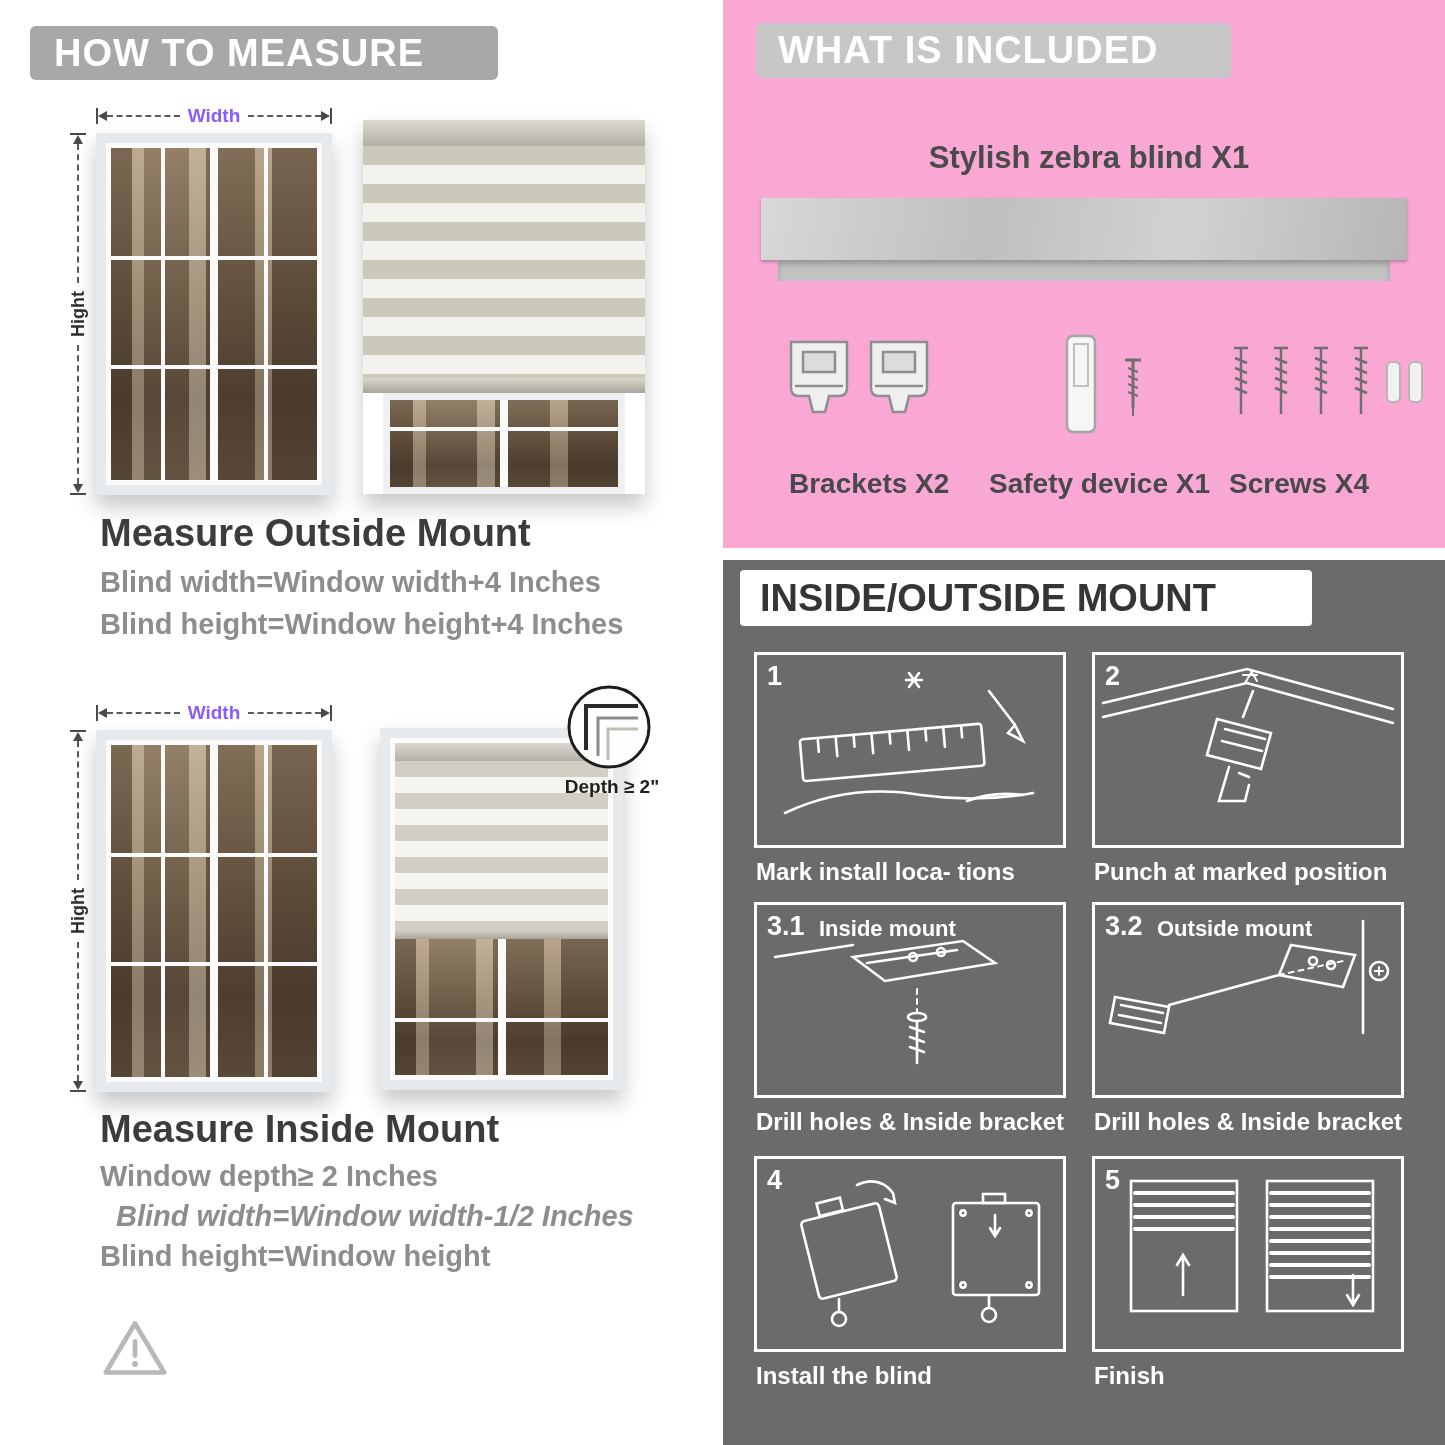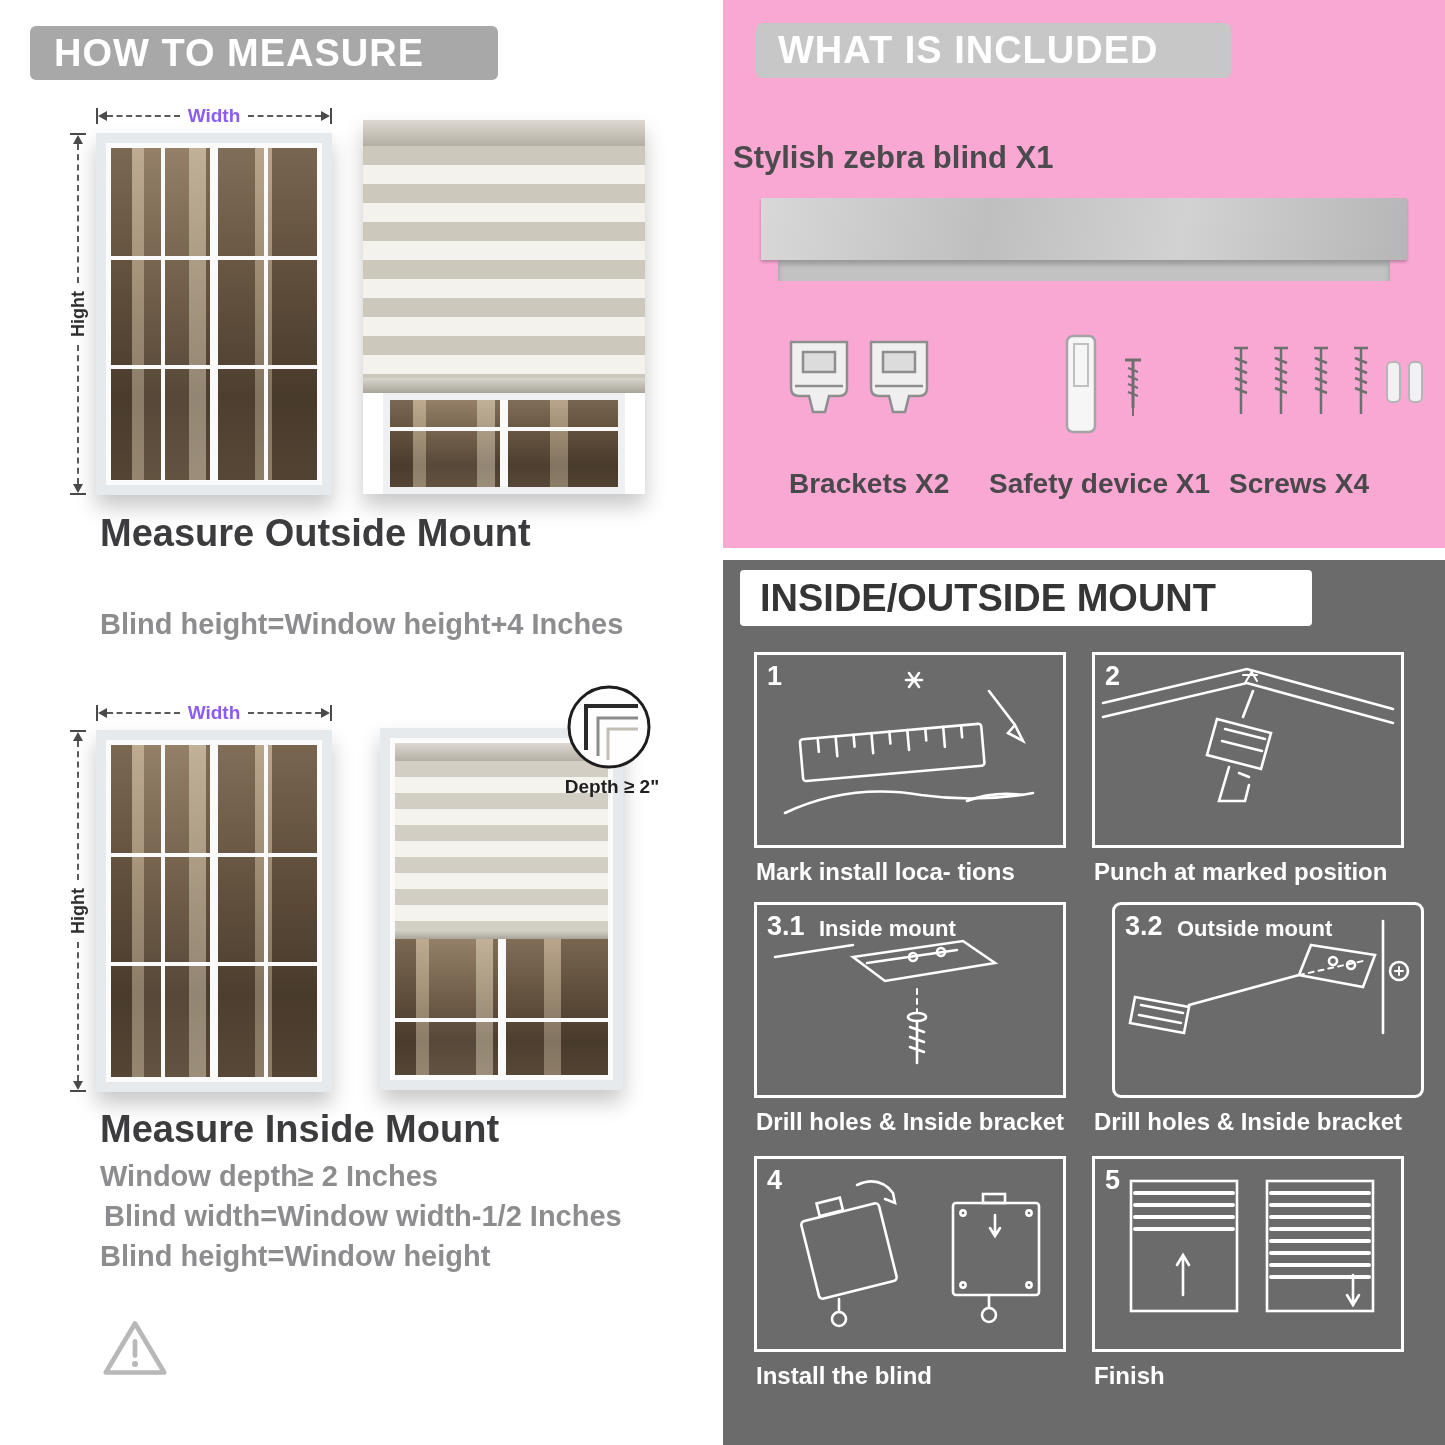--- a/index.html
+++ b/index.html
@@ -58,21 +58,21 @@
   .h-line{position:absolute;margin:0;color:#8d8d8f;font-weight:bold;font-size:29px;white-space:nowrap;}
 
   .depth-label{position:absolute;font-size:19px;font-weight:bold;color:#1f1f1f;width:120px;text-align:center;}
   .note{position:absolute;margin:0;font-size:20px;color:#9e9e9e;line-height:1.55;}
 
   
   .included{position:absolute;left:723px;top:0;width:722px;height:548px;background:#f9a8d4;}
   .inc-header{position:absolute;left:33px;top:23px;width:475px;height:55px;background:#c7c7c7;
     border-radius:6px;color:#fff;font-weight:bold;font-size:38px;display:flex;align-items:center;
     padding-left:22px;box-sizing:border-box;letter-spacing:1px;}
-  .inc-product{position:absolute;left:0;right:0;top:140px;text-align:left;color:#4b4b4d;
+  .inc-product{position:absolute;left:0;right:0;top:140px;text-align:center;color:#4b4b4d;
     font-weight:bold;font-size:31px;padding-left:10px;}
   .rail-main{position:absolute;left:38px;top:198px;width:646px;height:62px;
     background:linear-gradient(100deg,#d8d8d8 0%,#bfbfbf 35%,#d2d2d2 65%,#b6b6b6 100%);
     box-shadow:0 2px 3px rgba(0,0,0,.25);}
   .rail-under{position:absolute;left:55px;top:260px;width:612px;height:21px;background:#c2c2c2;
     box-shadow:inset 0 4px 5px rgba(0,0,0,.22);}
   .hw{position:absolute;}
   .inc-label{position:absolute;top:468px;color:#49494b;font-weight:bold;font-size:28px;white-space:nowrap;}
 
   
@@ -127,20 +127,21 @@
     <div class="stripes lg"></div>
     <div class="rail-bot"></div>
     <div class="under-window">
       <div class="panes photo">
         <i class="mv c"></i>
           <i class="mh h1"></i>
       </div>
     </div>
   </div>
   <h2 class="h-title" style="left:100px;top:512px;text-align:right;">Measure Outside Mount</h2>
+  <p class="h-line" style="left:100px;top:566px;">Blind width=Window width+4 Inches</p>
   <p class="h-line" style="left:100px;top:608px;">Blind height=Window height+4 Inches</p>
 
   <div class="arrow-h" style="left:96px;top:703px;width:236px;">
     <i class="tickv"></i>
       <i class="head hl"></i>
       <i class="dash"></i>
     <span class="alabel">Width</span>
     <i class="dash"></i>
       <i class="head hr"></i>
       <i class="tickv"></i>
@@ -183,21 +184,21 @@
       <circle cx="43" cy="43" r="40" fill="#fefefe" stroke="#1d1d1d" stroke-width="3"></circle>
       <path d="M20 66 V22 H72" fill="none" stroke="#2a2a2a" stroke-width="4"></path>
       <path d="M32 72 V34 H72" fill="none" stroke="#8b8b8b" stroke-width="3"></path>
       <path d="M42 76 V45 H72" fill="none" stroke="#c2beb4" stroke-width="3"></path>
     </svg>
   </div>
   <div class="depth-label" style="left:552px;top:776px;">Depth ≥ 2"</div>
 
   <h2 class="h-title" style="left:100px;top:1108px;">Measure Inside Mount</h2>
   <p class="h-line" style="left:100px;top:1160px;">Window depth≥ 2 Inches</p>
-  <p class="h-line" style="left:104px;top:1200px;">Blind width=Window width-1/2 Inches</p>
+  <p class="h-line" style="left:116px;top:1200px;font-style:italic;">Blind width=Window width-1/2 Inches</p>
   <p class="h-line" style="left:100px;top:1240px;">Blind height=Window height</p>
 
   <div class="abs" style="left:102px;top:1316px;">
     <svg width="66" height="64" viewBox="0 0 70 66">
       <path d="M35 7 L66 59 H4 Z" fill="none" stroke="#b8b8b8" stroke-width="5" stroke-linejoin="round"></path>
       <path d="M35 26 v15" stroke="#b8b8b8" stroke-width="5" stroke-linecap="round"></path>
       <circle cx="35" cy="50" r="3.2" fill="#b8b8b8"></circle>
     </svg>
   </div>
 
@@ -298,21 +299,21 @@
           <path d="M160 84 V108" stroke-dasharray="5 5" stroke-width="2"></path>
           <ellipse cx="160" cy="112" rx="9" ry="4"></ellipse>
           <path d="M160 116 v32 M153 122 l14 5 M153 132 l14 5 M153 142 l14 5 M160 148 l0 10"></path>
         </g>
       </svg>
       <span class="snum">3.1</span>
       <span class="sinner">Inside mount</span>
     </div>
     <div class="scap" style="left:33px;top:548px;">Drill holes &amp;  Inside bracket</div>
 
-    <div class="step" style="left:389px;top:342px;border-radius:9px;">
+    <div class="step" style="left:369px;top:342px;">
       <svg class="art" viewBox="0 0 306 190">
         <g fill="none" stroke="#fff" stroke-width="2.6" stroke-linecap="round">
           <path d="M268 16 V128"></path>
           <path d="M196 40 L260 50 L248 82 L184 70 Z"></path>
           <circle cx="218" cy="56" r="4"></circle>
             <circle cx="236" cy="60" r="4"></circle>
           <path d="M74 100 L184 70"></path>
           <path d="M184 70 L248 56" stroke-dasharray="5 5" stroke-width="2"></path>
           <path d="M20 92 l54 10 -5 26 -54 -10 z"></path>
           <path d="M26 100 l42 8 M24 110 l42 8"></path>

